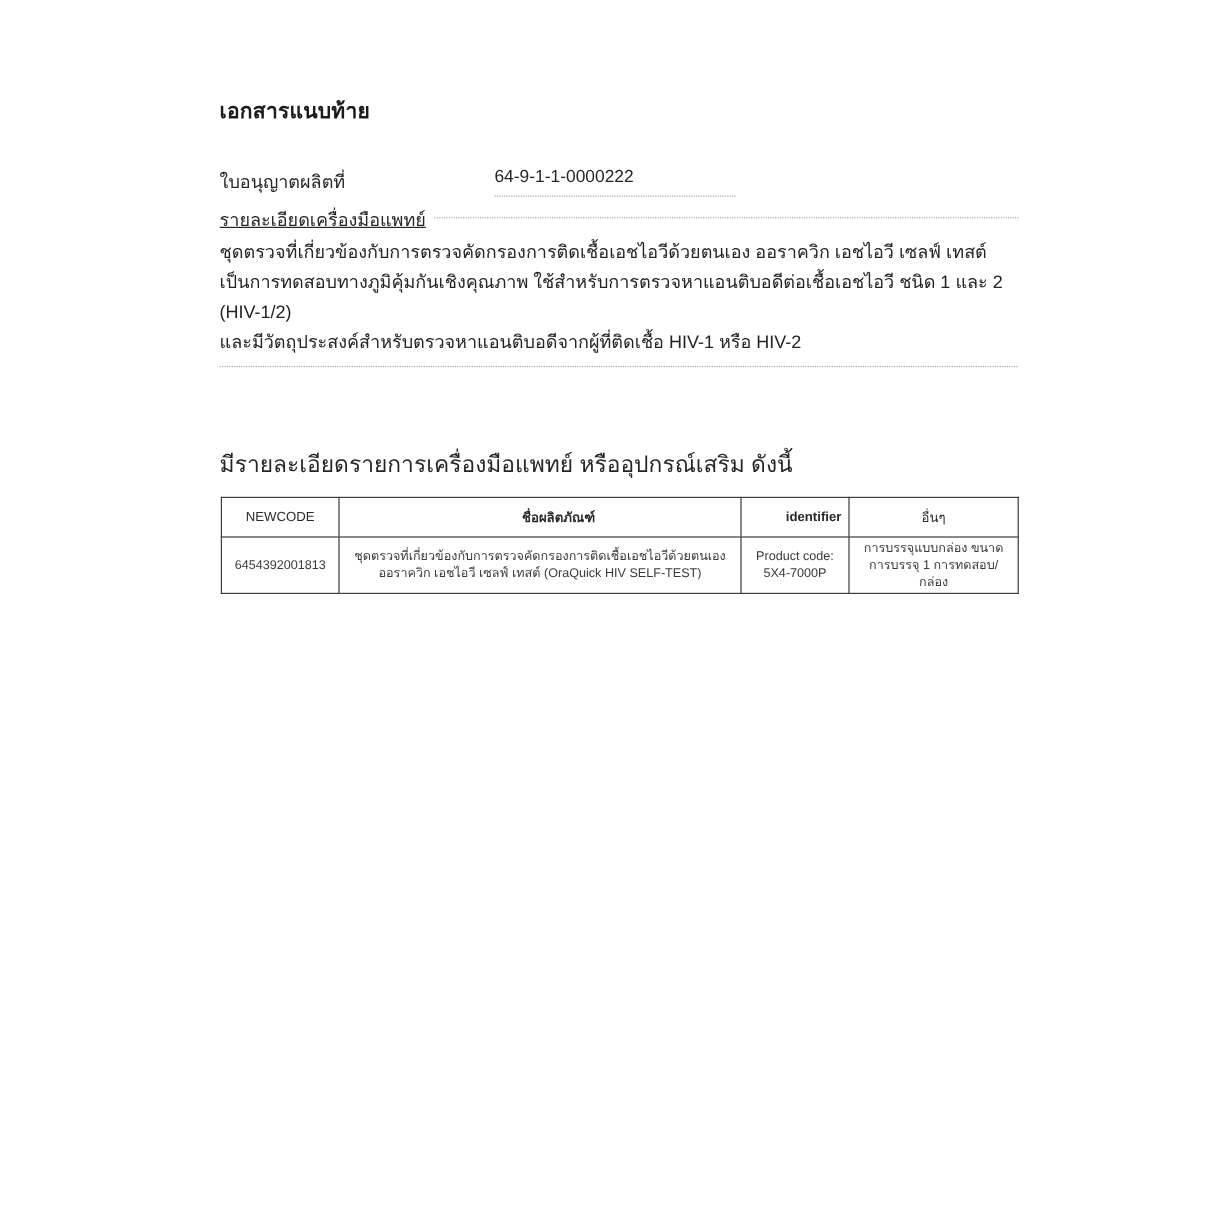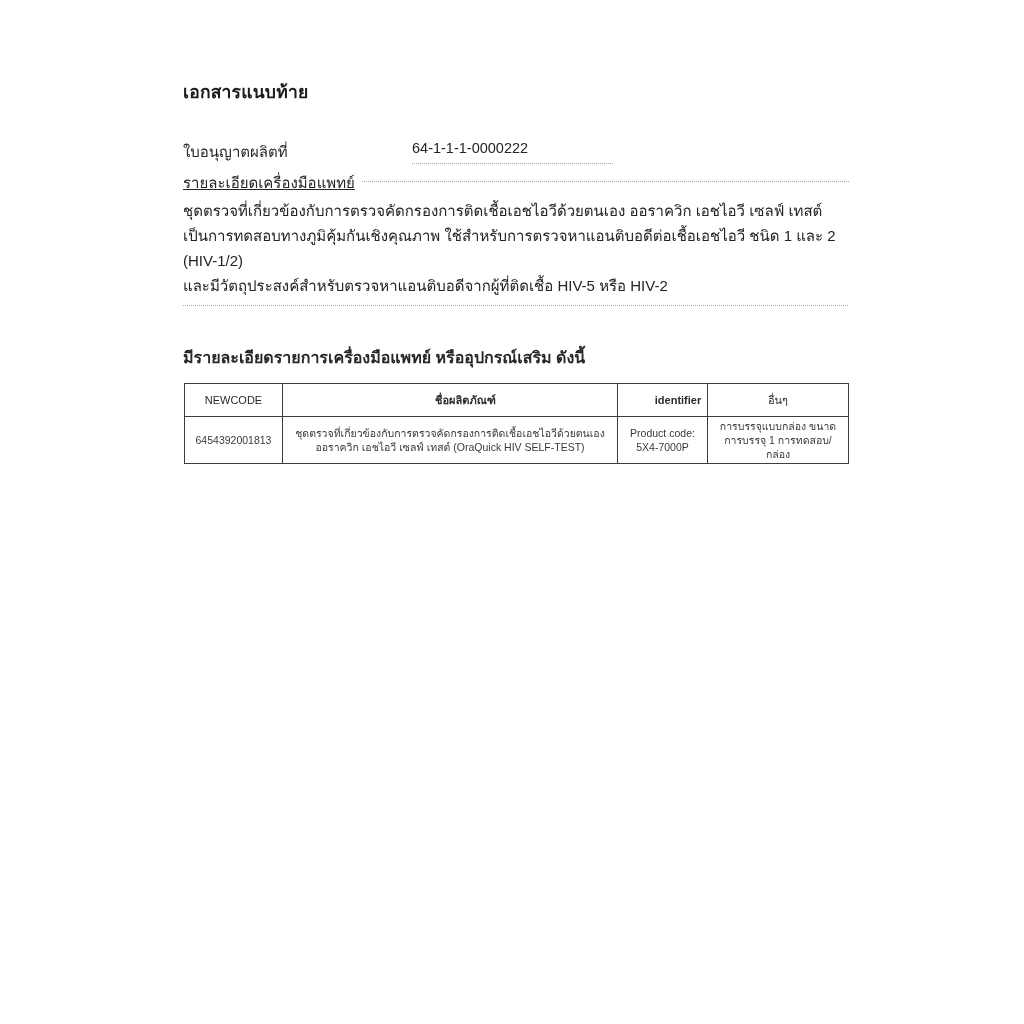--- a/index.html
+++ b/index.html
@@ -59,23 +59,22 @@
     line-height: 25px;
     color: #242424;
   }
   .dotted-hr {
     border: none;
     border-top: 1px dotted #a9a9a9;
     margin-top: 7px;
     width: 665px;
   }
   .table-intro {
-    margin-top: 39px;
-    font-size: 16px;
-    font-weight: bold;
+    margin-top: 65px;
+    font-size: 19px;
   }
   table.products {
     margin-top: 13px;
     margin-left: 1px;
     border-collapse: collapse;
     table-layout: fixed;
     width: 664px;
   }
   table.products th, table.products td {
     border: 1px solid #3d3d3d;
@@ -105,32 +104,32 @@
 </style>
 </head>
 <body>
 
 <div class="content">
 
   <div class="doc-title">เอกสารแนบท้าย</div>
 
   <div class="license-row">
     <div class="license-label">ใบอนุญาตผลิตที่</div>
-    <div class="license-value">64-1-1-1-0000222</div>
+    <div class="license-value">64-9-1-1-0000222</div>
   </div>
 
   <div class="detail-row">
     <div class="detail-label">รายละเอียดเครื่องมือแพทย์</div>
     <div class="detail-line"></div>
   </div>
 
   <div class="description">
     <div>ชุดตรวจที่เกี่ยวข้องกับการตรวจคัดกรองการติดเชื้อเอชไอวีด้วยตนเอง ออราควิก เอชไอวี เซลฟ์ เทสต์</div>
     <div>เป็นการทดสอบทางภูมิคุ้มกันเชิงคุณภาพ ใช้สำหรับการตรวจหาแอนติบอดีต่อเชื้อเอชไอวี ชนิด 1 และ 2 (HIV-1/2)</div>
-    <div>และมีวัตถุประสงค์สำหรับตรวจหาแอนติบอดีจากผู้ที่ติดเชื้อ HIV-5 หรือ HIV-2</div>
+    <div>และมีวัตถุประสงค์สำหรับตรวจหาแอนติบอดีจากผู้ที่ติดเชื้อ HIV-1 หรือ HIV-2</div>
   </div>
 
   <hr class="dotted-hr">
 
   <div class="table-intro">มีรายละเอียดรายการเครื่องมือแพทย์ หรืออุปกรณ์เสริม ดังนี้</div>
 
   <table class="products">
     <colgroup>
       <col class="col-newcode">
       <col class="col-name">

